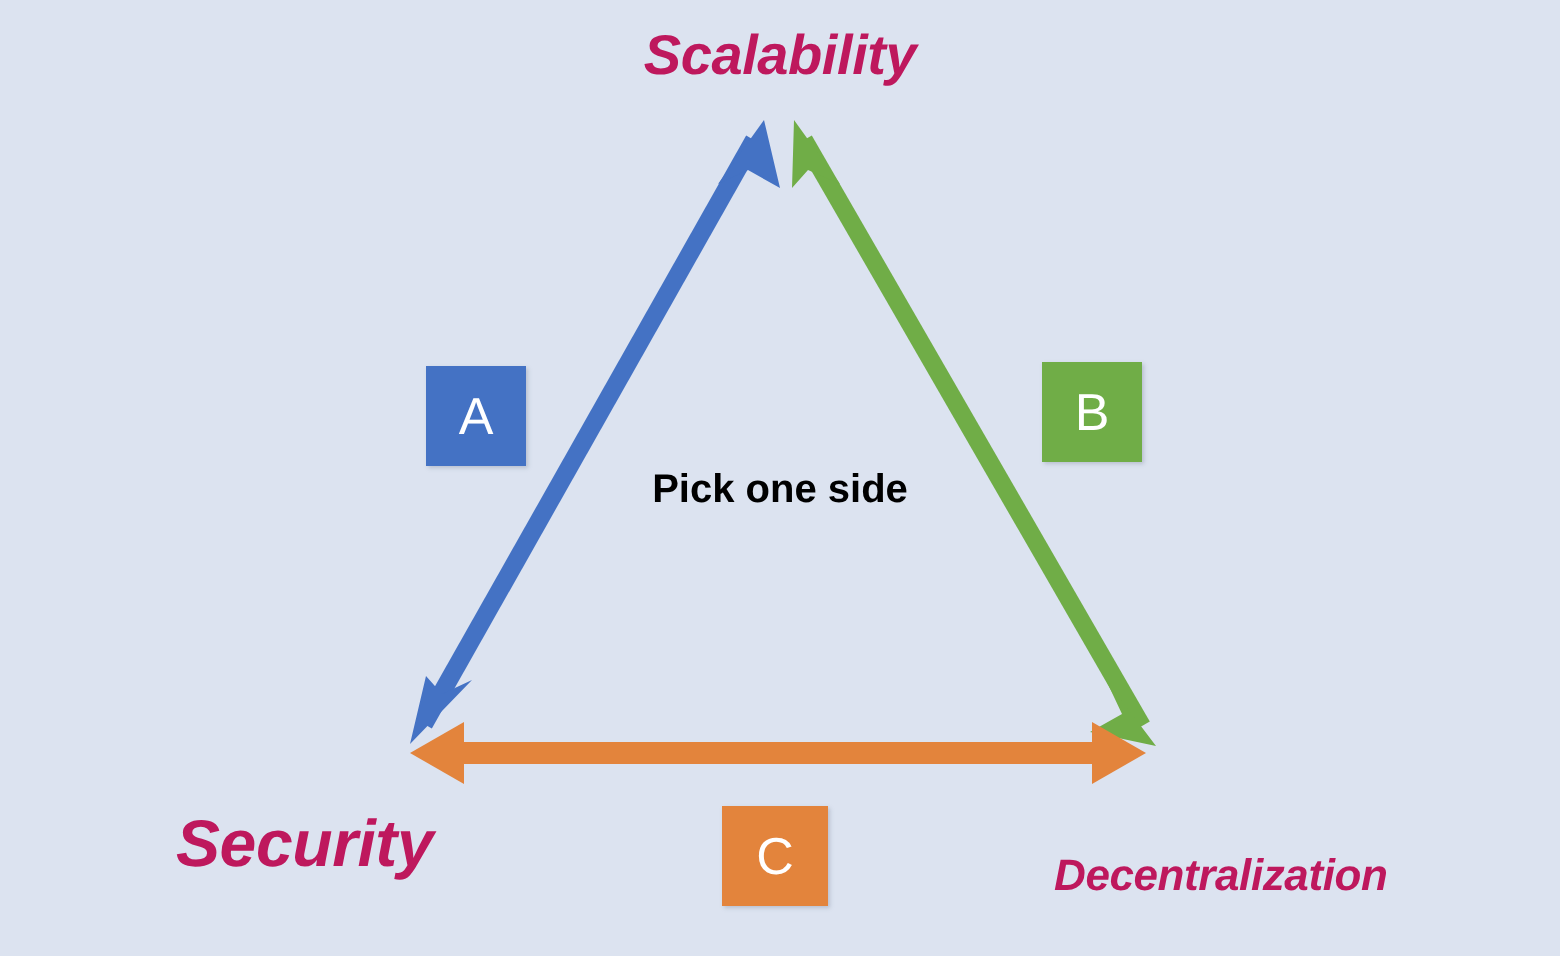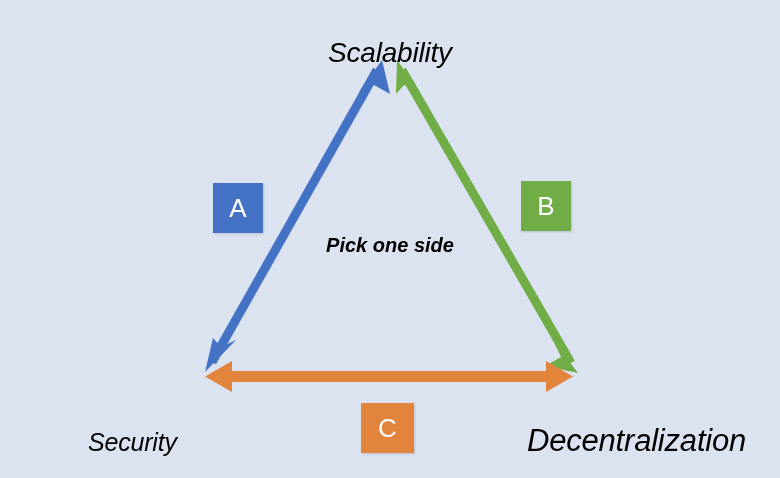--- a/index.html
+++ b/index.html
@@ -20,53 +20,51 @@
   }
   #arrows {
     position: absolute;
     left: 0;
     top: 0;
     width: 780px;
     height: 478px;
   }
   .vertex-label {
     position: absolute;
-    font-weight: normal;
+    font-weight: bold;
     font-style: italic;
-    color: #000000;
+    color: #be185d;
     white-space: nowrap;
     letter-spacing: -0.2px;
-    margin-top: 25px;
   }
   #label-scalability {
     font-size: 28px;
     left: 0;
     right: 0;
     top: 12px;
     text-align: center;
   }
   #label-security {
-    font-size: 25px;
+    font-size: 33px;
     left: 88px;
     top: 403px;
   }
   #label-decentralization {
-    font-size: 31px;
+    font-size: 22px;
     left: 527px;
-    top: 398px;
+    top: 425px;
   }
   #center-note {
     position: absolute;
     left: 290px;
     top: 232px;
     width: 200px;
     text-align: center;
     font-size: 20px;
     font-weight: bold;
-    font-style: italic;
     line-height: 1.32;
     color: #000000;
   }
   .side-box {
     position: absolute;
     display: flex;
     align-items: center;
     justify-content: center;
     color: #ffffff;
     font-size: 26px;

